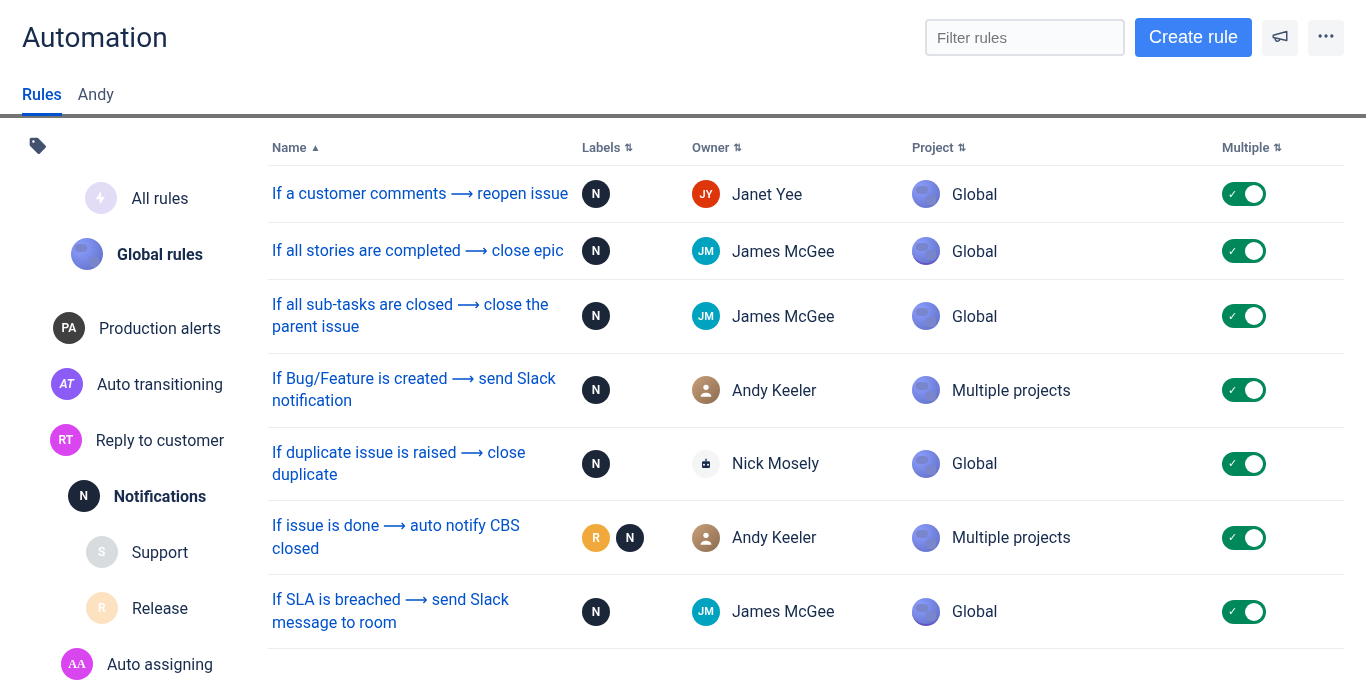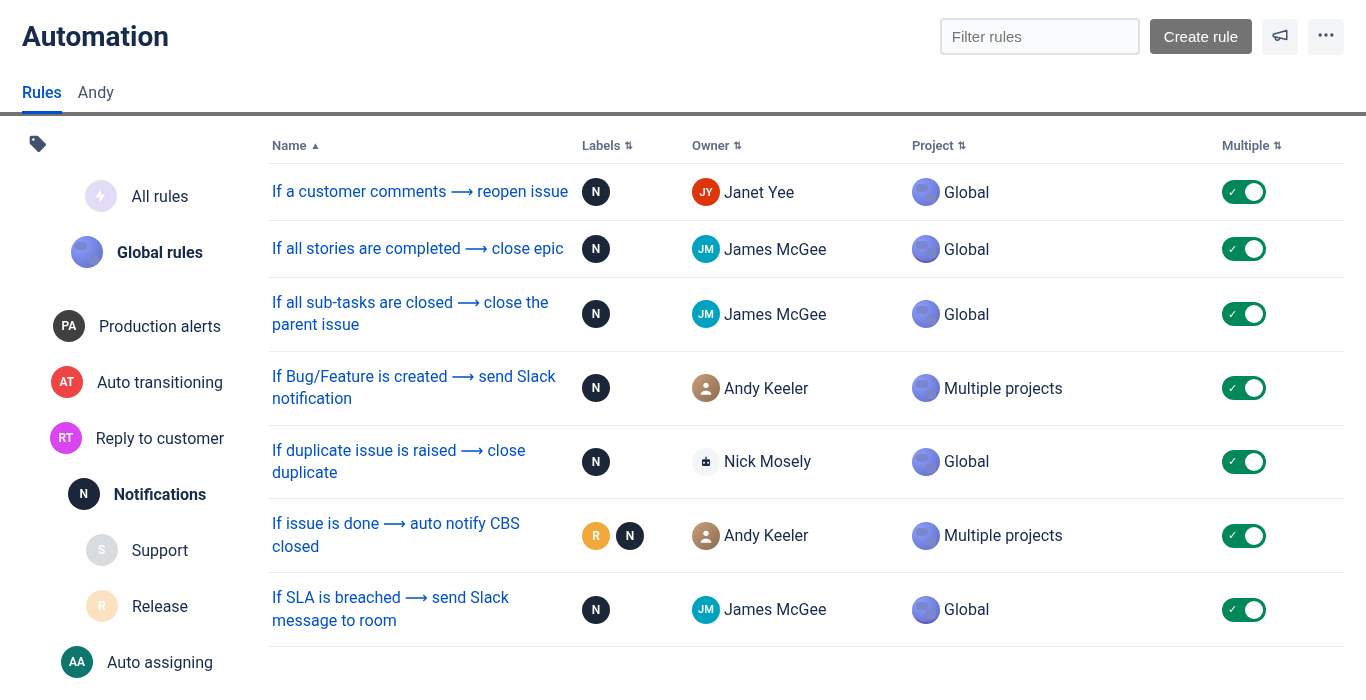--- a/index.html
+++ b/index.html
@@ -12,44 +12,44 @@
   overflow: hidden;
 }
 .header {
   display: flex;
   align-items: center;
   justify-content: space-between;
   padding: 18px 22px 10px 22px;
 }
 .page-title {
   font-size: 28px;
-  font-weight: 700;
+  font-weight: 400;
   color: #172B4D;
 }
 .header-actions {
   display: flex;
   align-items: center;
   gap: 10px;
 }
 .filter-input {
   border: 2px solid #DFE1E6;
   border-radius: 4px;
   padding: 8px 10px;
   font-size: 15px;
   color: #5E6C84;
   width: 200px;
   background: #FAFBFC;
 }
 .btn-primary {
-  background: #737373;
+  background: #3b82f6;
   color: #fff;
   border: none;
   border-radius: 4px;
   padding: 9px 14px;
-  font-size: 15px;
+  font-size: 18px;
   font-weight: 500;
   cursor: pointer;
 }
 .btn-icon {
   background: #F4F5F7;
   border: none;
   border-radius: 4px;
   width: 36px;
   height: 36px;
   display: flex;
@@ -169,21 +169,21 @@
   display: flex;
   align-items: center;
   justify-content: center;
   font-size: 12px;
   font-weight: 600;
   color: #fff;
 }
 .owner-cell, .project-cell {
   display: flex;
   align-items: center;
-  gap: 4px;
+  gap: 12px;
   font-size: 16px;
   color: #172B4D;
 }
 .owner-avatar {
   width: 28px;
   height: 28px;
   border-radius: 50%;
   display: flex;
   align-items: center;
   justify-content: center;
@@ -319,41 +319,41 @@
         <div class="sidebar-item bold">
           <div class="avatar-circle globe-icon" style="width: 32px; height: 32px;"></div>
           <span class="label">Global rules</span>
         </div>
         <div class="sidebar-divider"></div>
         <div class="sidebar-item">
           <div class="avatar-circle" style="background: #404040; color: rgb(255, 255, 255);">PA</div>
           <span class="label">Production alerts</span>
         </div>
         <div class="sidebar-item">
-          <div class="avatar-circle" style="background: #ef4444; color: rgb(255, 255, 255);">AT</div>
+          <div class="avatar-circle" style="background: #8b5cf6; color: rgb(255, 255, 255); font-style: italic;">AT</div>
           <span class="label">Auto transitioning</span>
         </div>
         <div class="sidebar-item">
           <div class="avatar-circle" style="background: #d946ef; color: rgb(255, 255, 255);">RT</div>
           <span class="label">Reply to customer</span>
         </div>
         <div class="sidebar-item bold">
           <div class="avatar-circle" style="background: rgb(27, 38, 56); color: rgb(255, 255, 255);">N</div>
           <span class="label">Notifications</span>
         </div>
         <div class="sidebar-item">
           <div class="avatar-circle" style="background: rgb(216, 220, 222); color: rgb(255, 255, 255);">S</div>
           <span class="label">Support</span>
         </div>
         <div class="sidebar-item">
           <div class="avatar-circle" style="background: rgb(253, 226, 193); color: rgb(255, 255, 255);">R</div>
           <span class="label">Release</span>
         </div>
         <div class="sidebar-item">
-          <div class="avatar-circle" style="background: #0f766e; color: rgb(255, 255, 255);">AA</div>
+          <div class="avatar-circle" style="background: #d946ef; color: rgb(255, 255, 255); font-family: Liberation Serif, serif;">AA</div>
           <span class="label">Auto assigning</span>
         </div>
       </div>
   </div>
 
   <div class="main">
     <div class="table-header">
       <div class="th">
         <span>Name</span>
         <span class="sort-caret">▲</span>

